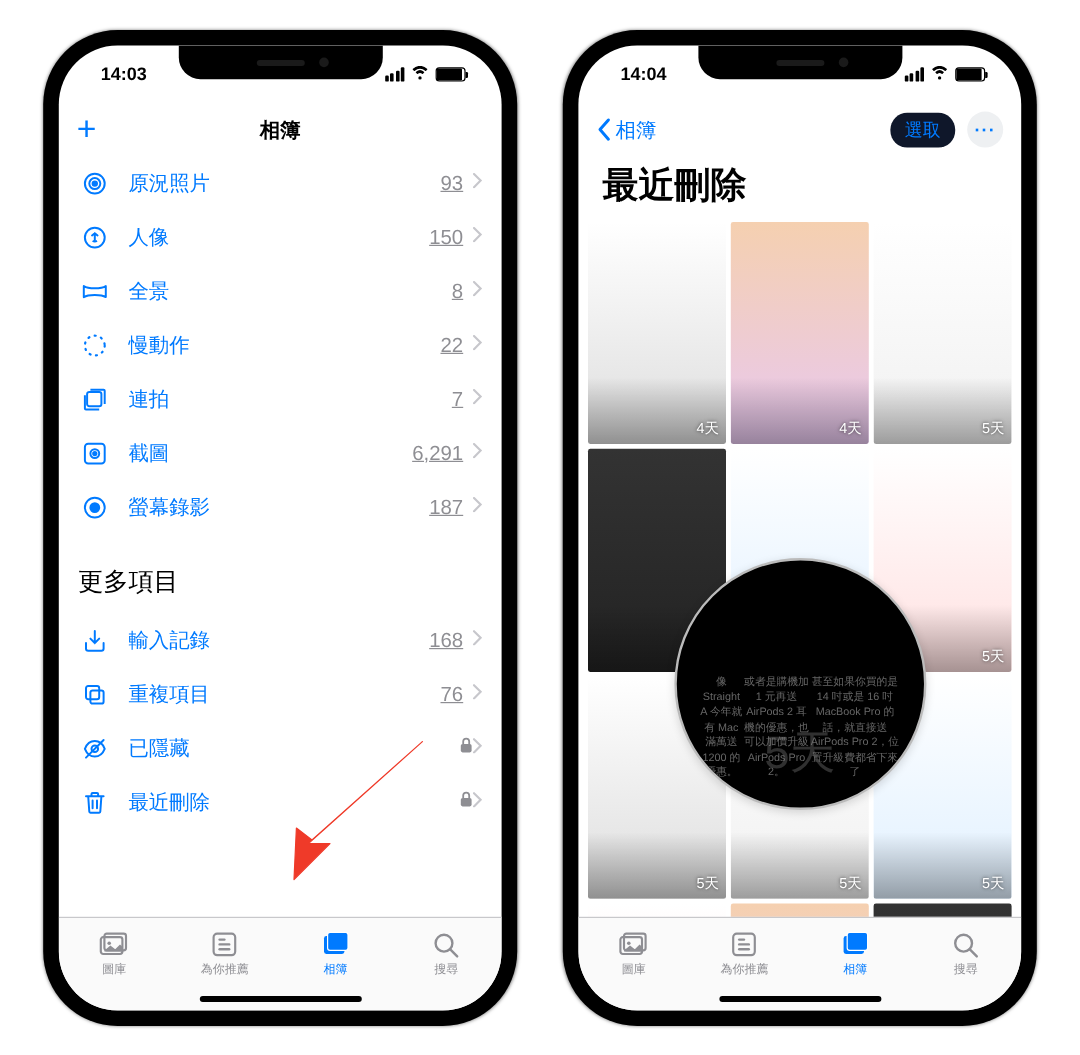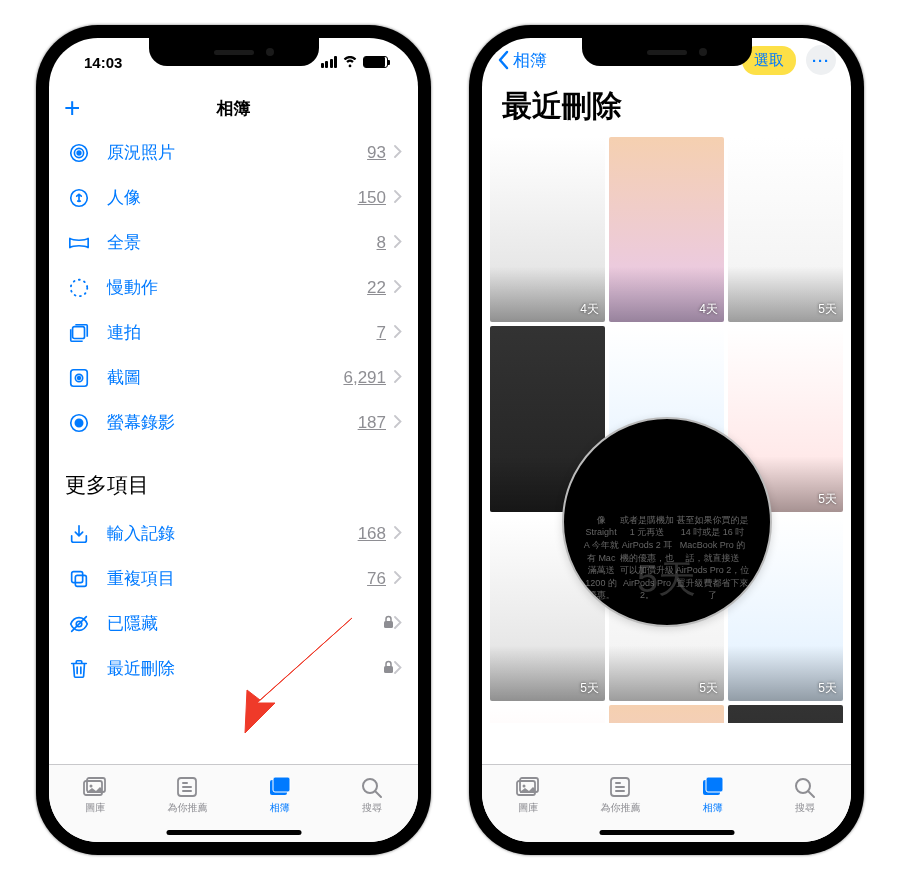--- a/index.html
+++ b/index.html
@@ -17,21 +17,21 @@
   .wifi svg { width:16px; height:12px; }
   .battery { width:25px; height:12px; border:1px solid #000; border-radius:3px; position:relative; }
   .battery::after { content:''; position:absolute; right:-3px; top:3px; width:2px; height:5px; background:#000; border-radius:0 1px 1px 0; }
   .battery span { display:block; height:100%; width:90%; background:#000; border-radius:1px; }
   .navbar { height:44px; display:flex; align-items:center; justify-content:space-between; padding:0 15px; position:relative; }
   .navtitle { position:absolute; left:0; right:0; text-align:center; font-size:17px; font-weight:600; }
   .plus { font-size:28px; font-weight:300; color:#007aff; z-index:1; }
   .back { display:flex; align-items:center; color:#007aff; font-size:17px; z-index:1; }
   .back svg { width:12px; height:20px; margin-right:4px; }
   .rightbtns { display:flex; gap:10px; z-index:1; align-items:center; }
-  .pill { background:#fde047; padding:5px 12px; border-radius:14px; font-size:15px; color:#007aff; }
+  .pill { background:#0f172a; padding:5px 12px; border-radius:14px; font-size:15px; color:#007aff; }
   .circlebtn { width:30px; height:30px; border-radius:50%; background:#eef0f2; color:#007aff; display:flex; align-items:center; justify-content:center; font-weight:700; letter-spacing:1px; font-size:15px; }
   .largetitle { font-size:30px; font-weight:700; padding:4px 20px 10px; }
   .content { height:calc(100% - 48px - 44px - 78px); overflow:hidden; }
   .row { display:flex; align-items:center; height:45px; padding:0 16px 0 16px; border-bottom:none; }
   .icon { width:28px; height:28px; display:flex; align-items:center; justify-content:center; color:#007aff; flex-shrink:0; margin-right:14px; }
   .icon svg { width:22px; height:22px; }
   .row .label { flex:1; font-size:17px; color:#007aff; }
   .row .count { font-size:17px; color:#8e8e93; margin-right:8px;text-decoration:underline; }
   .chev { color:#c7c7cc; }
   .chev svg { width:8px; height:13px; }
@@ -276,20 +276,37 @@
           <span>搜尋</span>
         </div>
       </div>
     <div class="homebar"></div>
   </div>
 </div>
 
 <div class="phone">
   <div class="screen">
     <div class="notch"></div>
+    <div class="statusbar">
+      <span>14:04</span>
+      <div class="status-icons">
+        <div class="signal">
+            <span></span>
+            <span></span>
+            <span></span>
+            <span></span>
+          </div>
+        <div class="wifi"><svg viewBox="0 0 16 12">
+              <path fill="#000" d="M8 10.5a1.4 1.4 0 100 2.8 1.4 1.4 0 000-2.8zm-3.3-2.8a.6.6 0 01.05-.9 5 5 0 016.5 0 .6.6 0 01.05.9l-.8.8a.6.6 0 01-.8.05 2.6 2.6 0 00-3.4 0 .6.6 0 01-.8-.05zm-2.6-2.6a.6.6 0 01.03-.88 8.6 8.6 0 0111.74 0 .6.6 0 01.03.88l-.8.8a.6.6 0 01-.82.03 6.2 6.2 0 00-8.56 0 .6.6 0 01-.82-.03z" transform="translate(0,-2)"></path>
+            </svg></div>
+        <div class="battery">
+            <span></span>
+          </div>
+      </div>
+    </div>
     <div class="navbar">
       <div class="back">
         <svg viewBox="0 0 12 20">
             <path d="M10 2 L3 10 L10 18" stroke="#007aff" stroke-width="2.5" fill="none" stroke-linecap="round" stroke-linejoin="round"></path>
           </svg>
         <span>相簿</span>
       </div>
       <div class="rightbtns">
         <span class="pill">選取</span>
         <span class="circlebtn">···</span>

